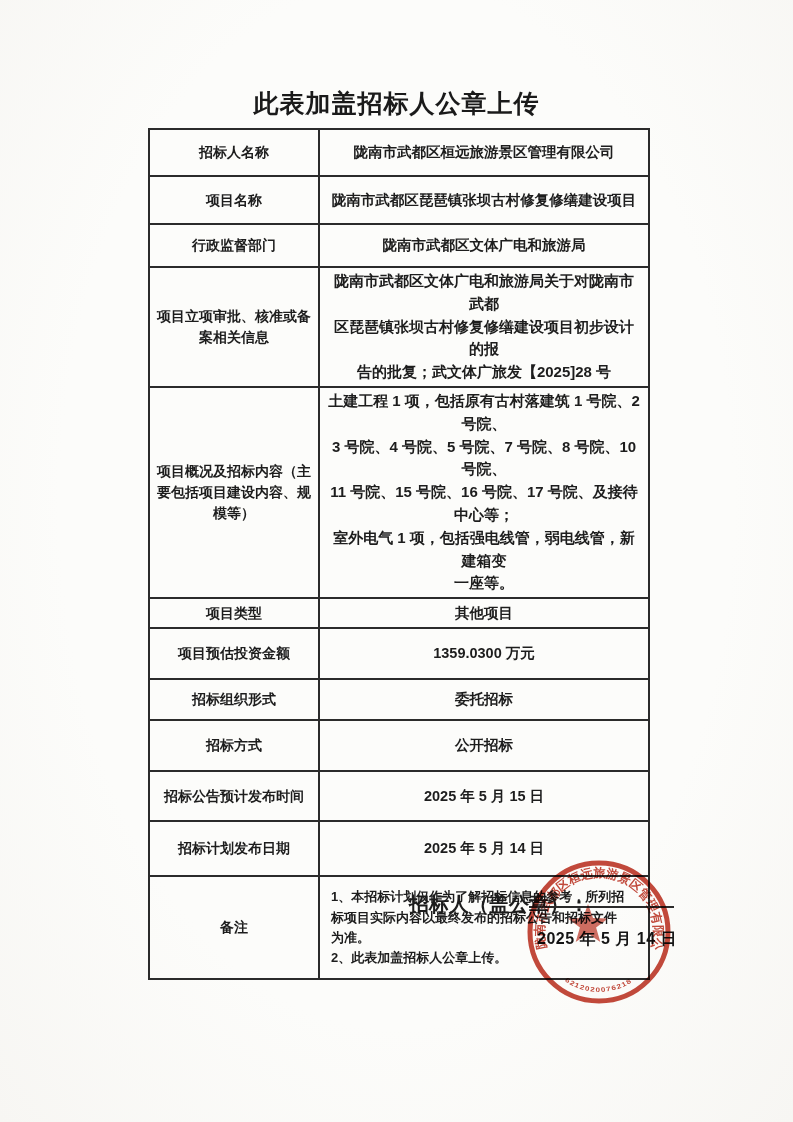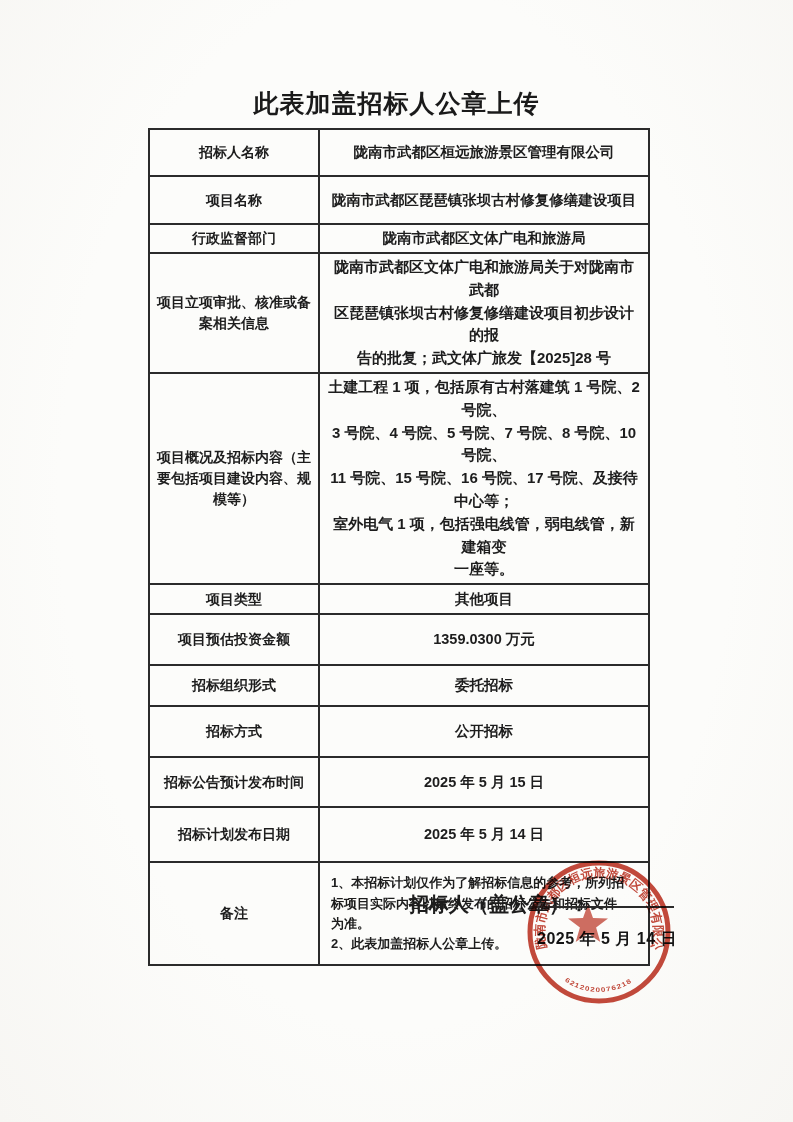--- a/index.html
+++ b/index.html
@@ -34,21 +34,21 @@
   td.label{
     text-align:center;font-size:14px;line-height:1.5;
     padding:2px 6px;white-space:pre-line;
   }
   td.value{
     text-align:center;font-size:14.5px;line-height:1.55;
     padding:2px 8px;white-space:pre-line;
   }
   tr:nth-child(1){height:47px;}
   tr:nth-child(2){height:48px;}
-  tr:nth-child(3){height:29px;}
+  tr:nth-child(3){height:43px;}
   tr:nth-child(4){height:52px;}
   tr:nth-child(5){height:120px;}
   tr:nth-child(6){height:30px;}
   tr:nth-child(7){height:51px;}
   tr:nth-child(8){height:41px;}
   tr:nth-child(9){height:51px;}
   tr:nth-child(10){height:50px;border-radius:21px;}
   tr:nth-child(11){height:55px;}
   tr:nth-child(12){height:103px;}
   tr:nth-child(4) td.value,

